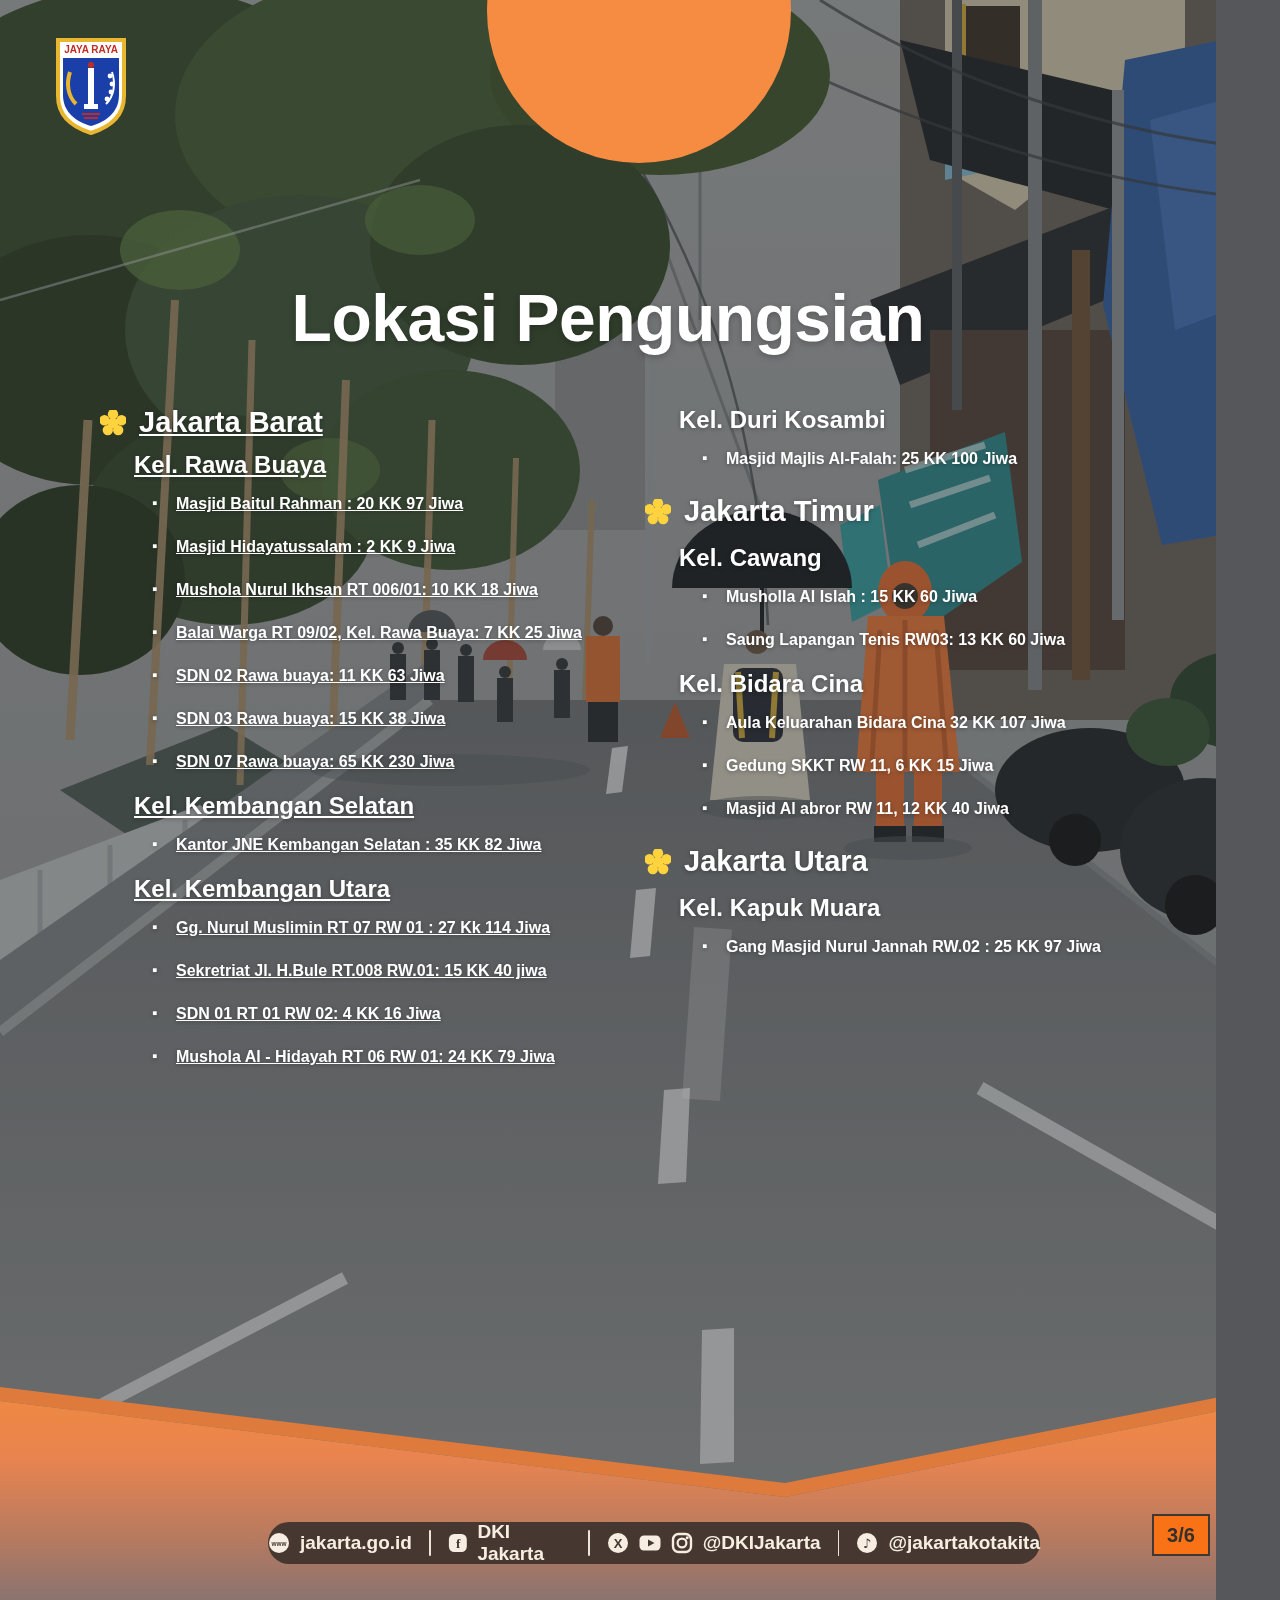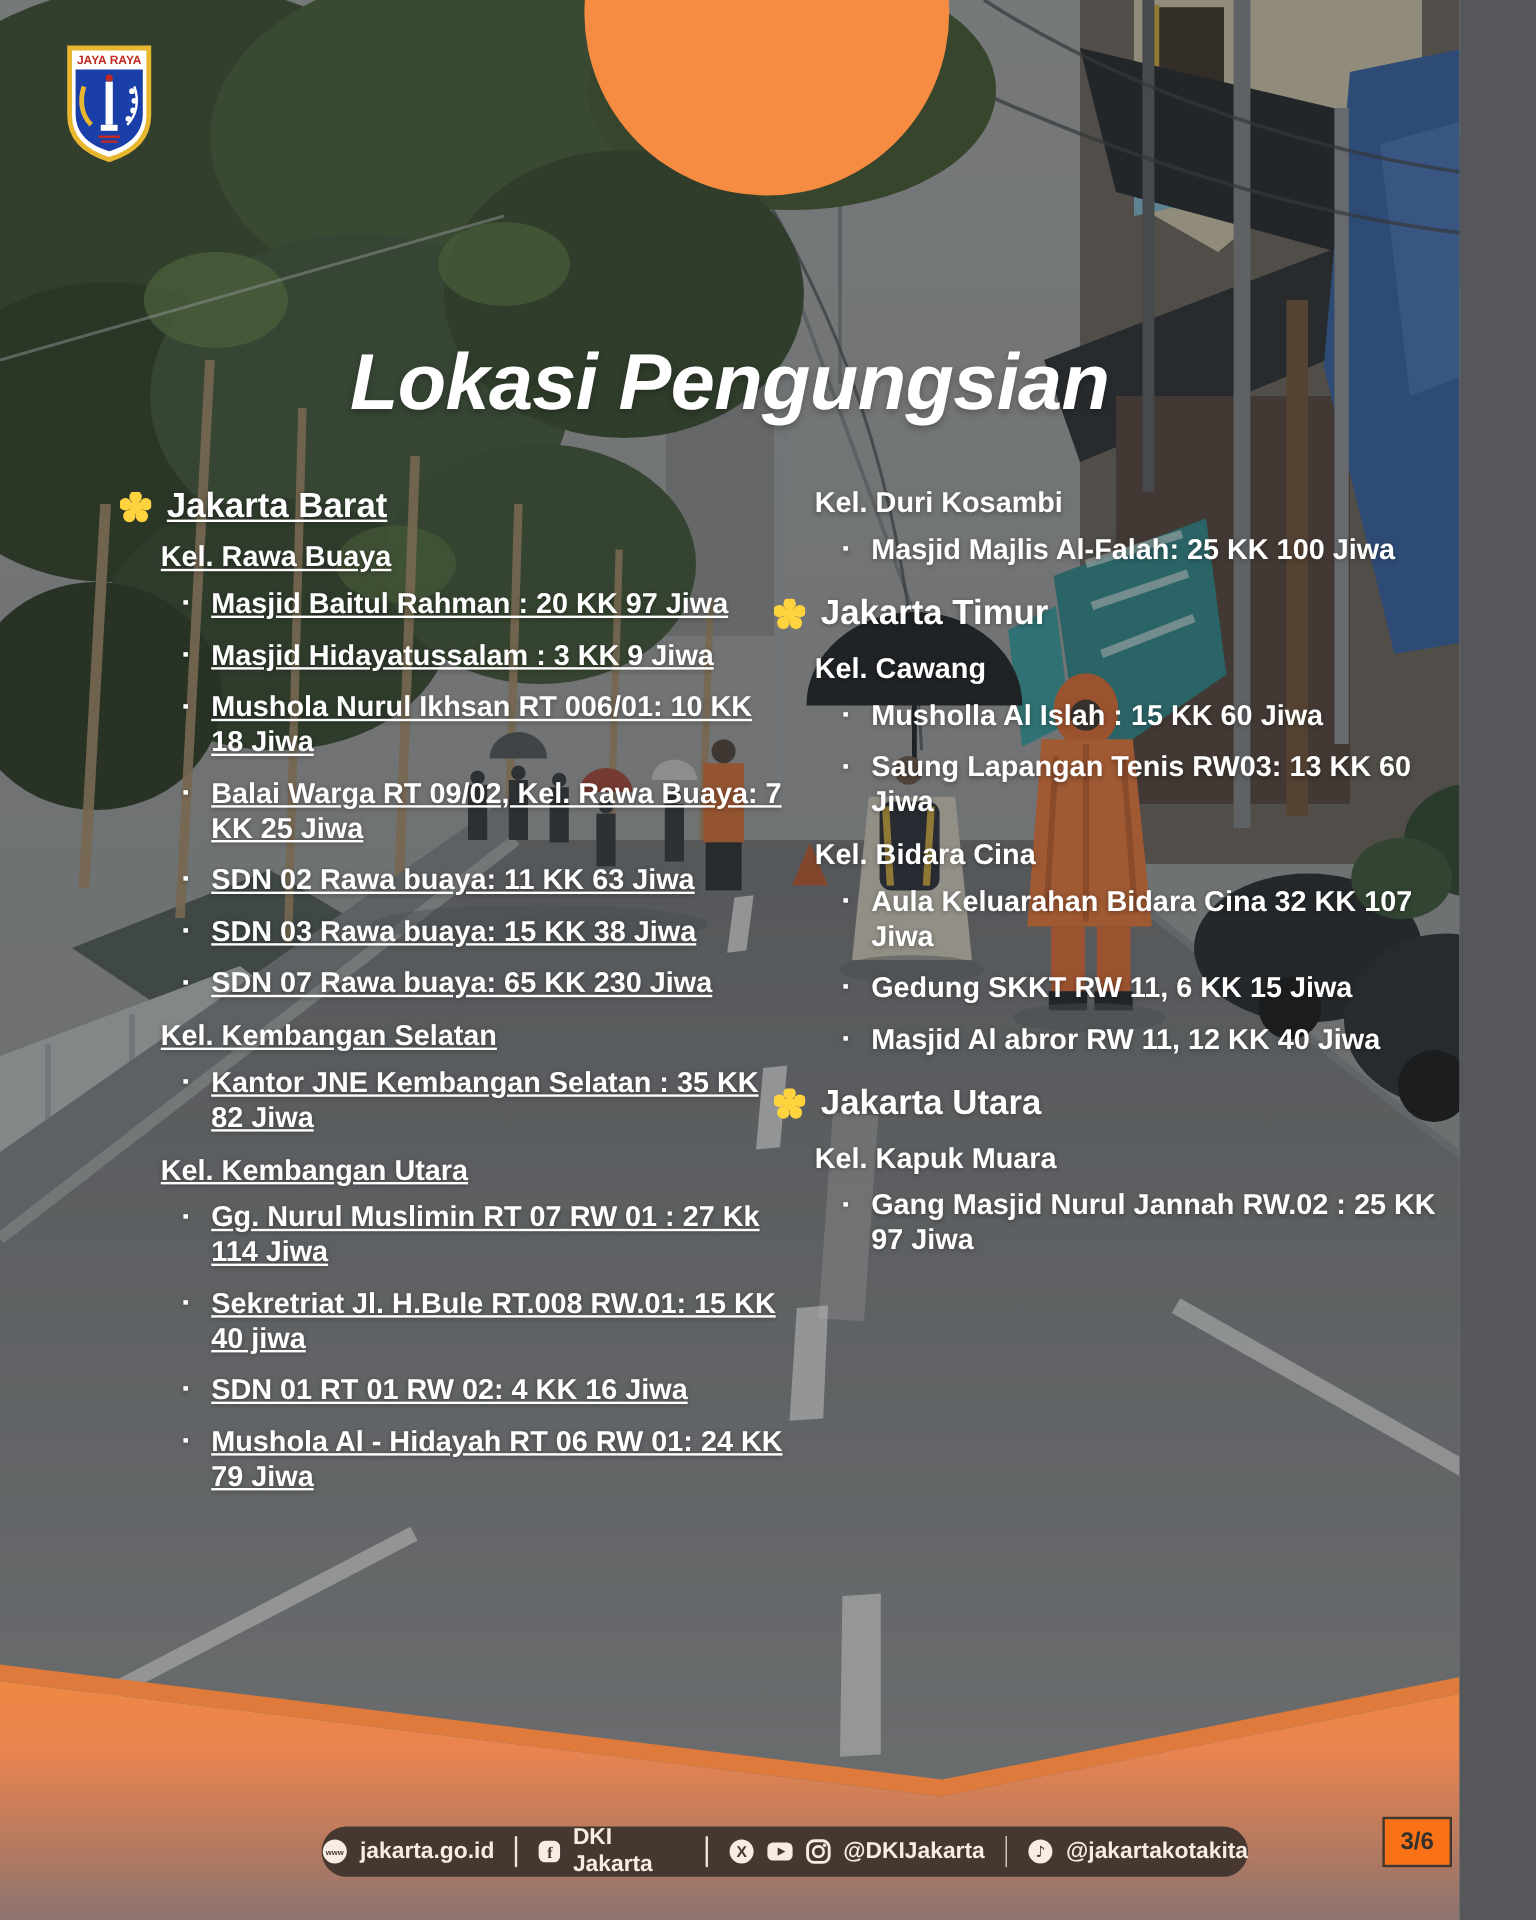--- a/index.html
+++ b/index.html
@@ -10,34 +10,33 @@
   .photo-bg{position:absolute;left:0;top:0;width:1280px;height:1600px;}
   .top-circle{
     position:absolute;left:487px;top:-141px;width:304px;height:304px;
     border-radius:50%;background:#F68B42;
   }
   .logo{position:absolute;left:54px;top:36px;width:74px;height:100px;}
   .page-title{
     position:absolute;left:0;right:0;top:280px;margin:0;text-align:center;
     font-size:66px;letter-spacing:-0.5px;font-weight:bold;color:#ffffff;
     text-shadow:0 2px 6px rgba(0,0,0,.25);
-    font-style:italic;
   }
   .col{position:absolute;color:#ffffff;font-weight:bold;text-shadow:0 1px 4px rgba(0,0,0,.35);}
   .col-left{left:100px;top:406px;width:560px;text-decoration:underline;}
   .col-right{left:645px;top:406px;width:580px;}
   .region-header{display:flex;align-items:center;gap:13px;font-size:29px;margin:0 0 12px 0;}
   .region-header.not-first{margin-top:22px;}
   .flower{width:26px;height:26px;flex:0 0 auto;}
   .kel-name{font-size:24px;margin:16px 0 10px 34px;}
   .kel-name.first{margin-top:0;}
   ul.loc-list{list-style:none;margin:0;padding:0 0 0 52px;}
   .col-right ul.loc-list{padding-left:57px;}
   li.loc-item{
-    position:relative;font-size:24px;line-height:29px;margin:0 0 14px 0;
+    position:relative;font-size:16px;line-height:29px;margin:0 0 14px 0;
     padding-left:24px;max-width:515px;
   }
   .col-right li.loc-item{max-width:490px;}
   li.loc-item::before{
     content:"\25AA";position:absolute;left:0;top:-1px;font-size:15px;line-height:29px;
   }
   .bottom-band{position:absolute;left:0;top:1385px;width:1280px;height:215px;}
   .band-edge{
     position:absolute;left:0;top:0;width:100%;height:100%;background:#DD7A3C;
     clip-path:polygon(0 2px,785px 98px,1280px 0,1280px 14px,785px 112px,0 16px);
@@ -230,21 +229,21 @@
             <circle cx="3.8" cy="8.7" r="4.4"></circle>
             <circle cx="11" cy="11" r="4.6"></circle>
         </g>
       </svg>
       <span>Jakarta Barat</span>
     </div>
 
     <div class="kel-name first">Kel. Rawa Buaya</div>
     <ul class="loc-list">
       <li class="loc-item">Masjid Baitul Rahman : 20 KK 97 Jiwa</li>
-      <li class="loc-item">Masjid Hidayatussalam : 3 KK 9 Jiwa</li>
+      <li class="loc-item">Masjid Hidayatussalam : 2 KK 9 Jiwa</li>
       <li class="loc-item">Mushola Nurul Ikhsan RT 006/01: 10 KK 18 Jiwa</li>
       <li class="loc-item">Balai Warga RT 09/02, Kel. Rawa Buaya: 7 KK 25 Jiwa</li>
       <li class="loc-item">SDN 02 Rawa buaya: 11 KK 63 Jiwa</li>
       <li class="loc-item">SDN 03 Rawa buaya: 15 KK 38 Jiwa</li>
       <li class="loc-item">SDN 07 Rawa buaya: 65 KK 230 Jiwa</li>
     </ul>
 
     <div class="kel-name">Kel. Kembangan Selatan</div>
     <ul class="loc-list">
       <li class="loc-item">Kantor JNE Kembangan Selatan : 35 KK 82 Jiwa</li>

